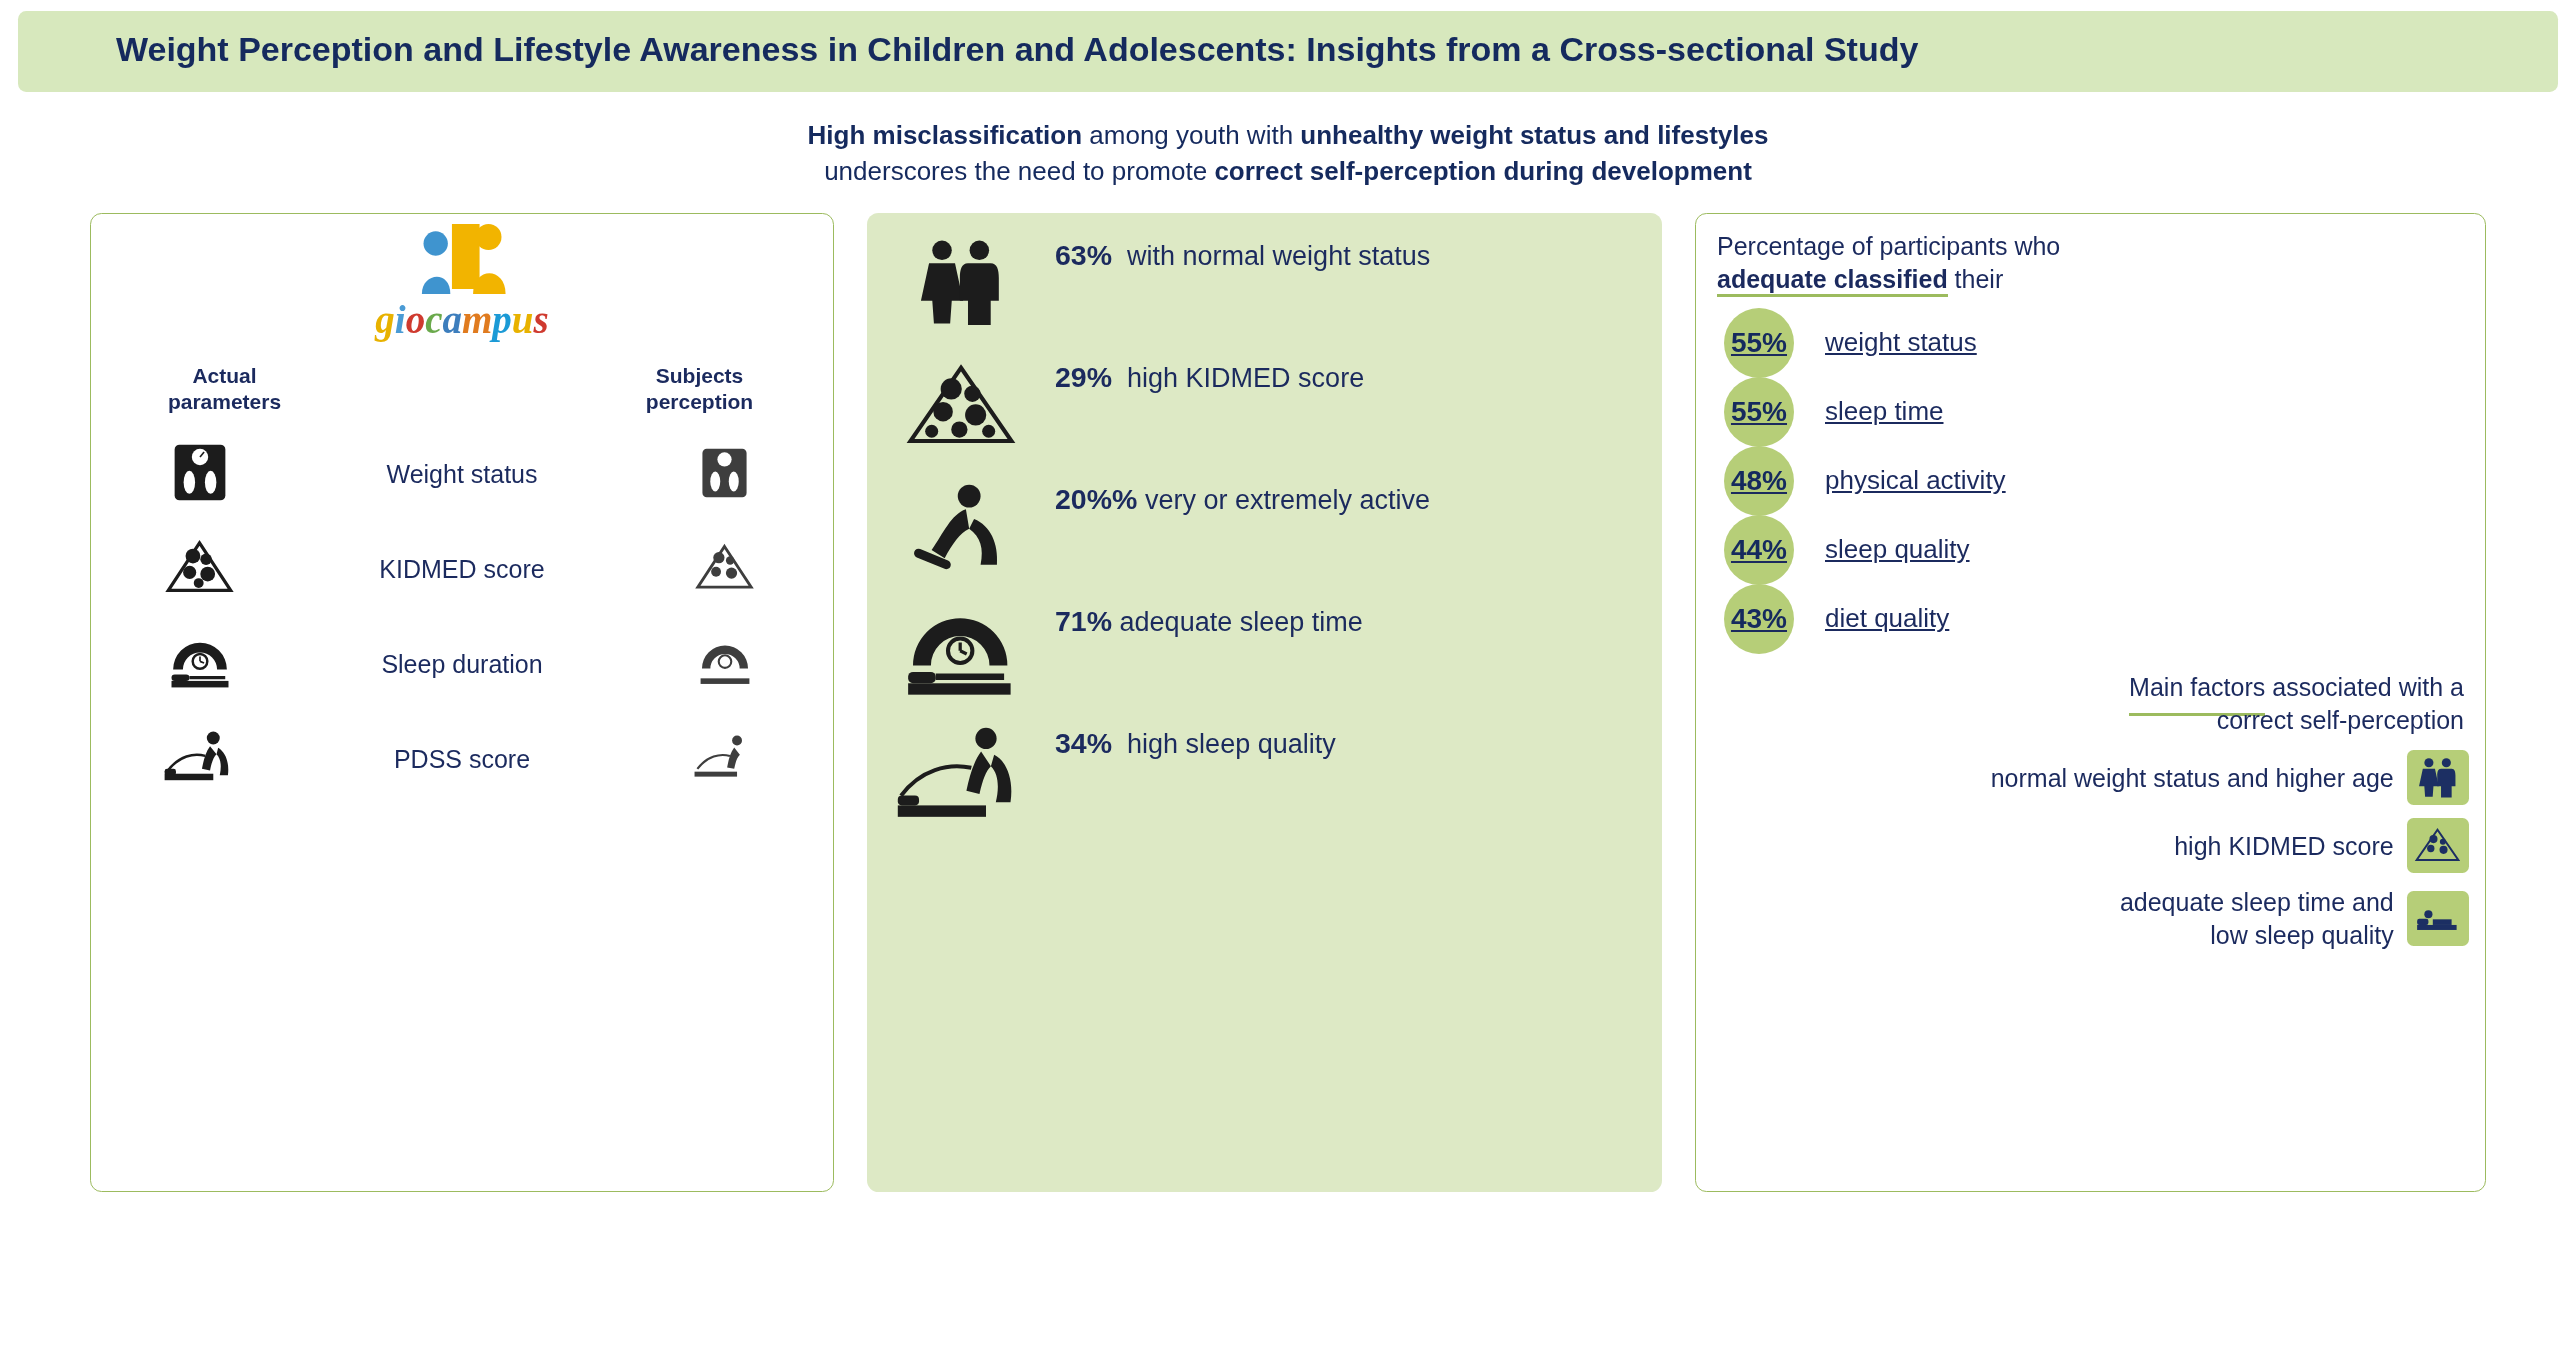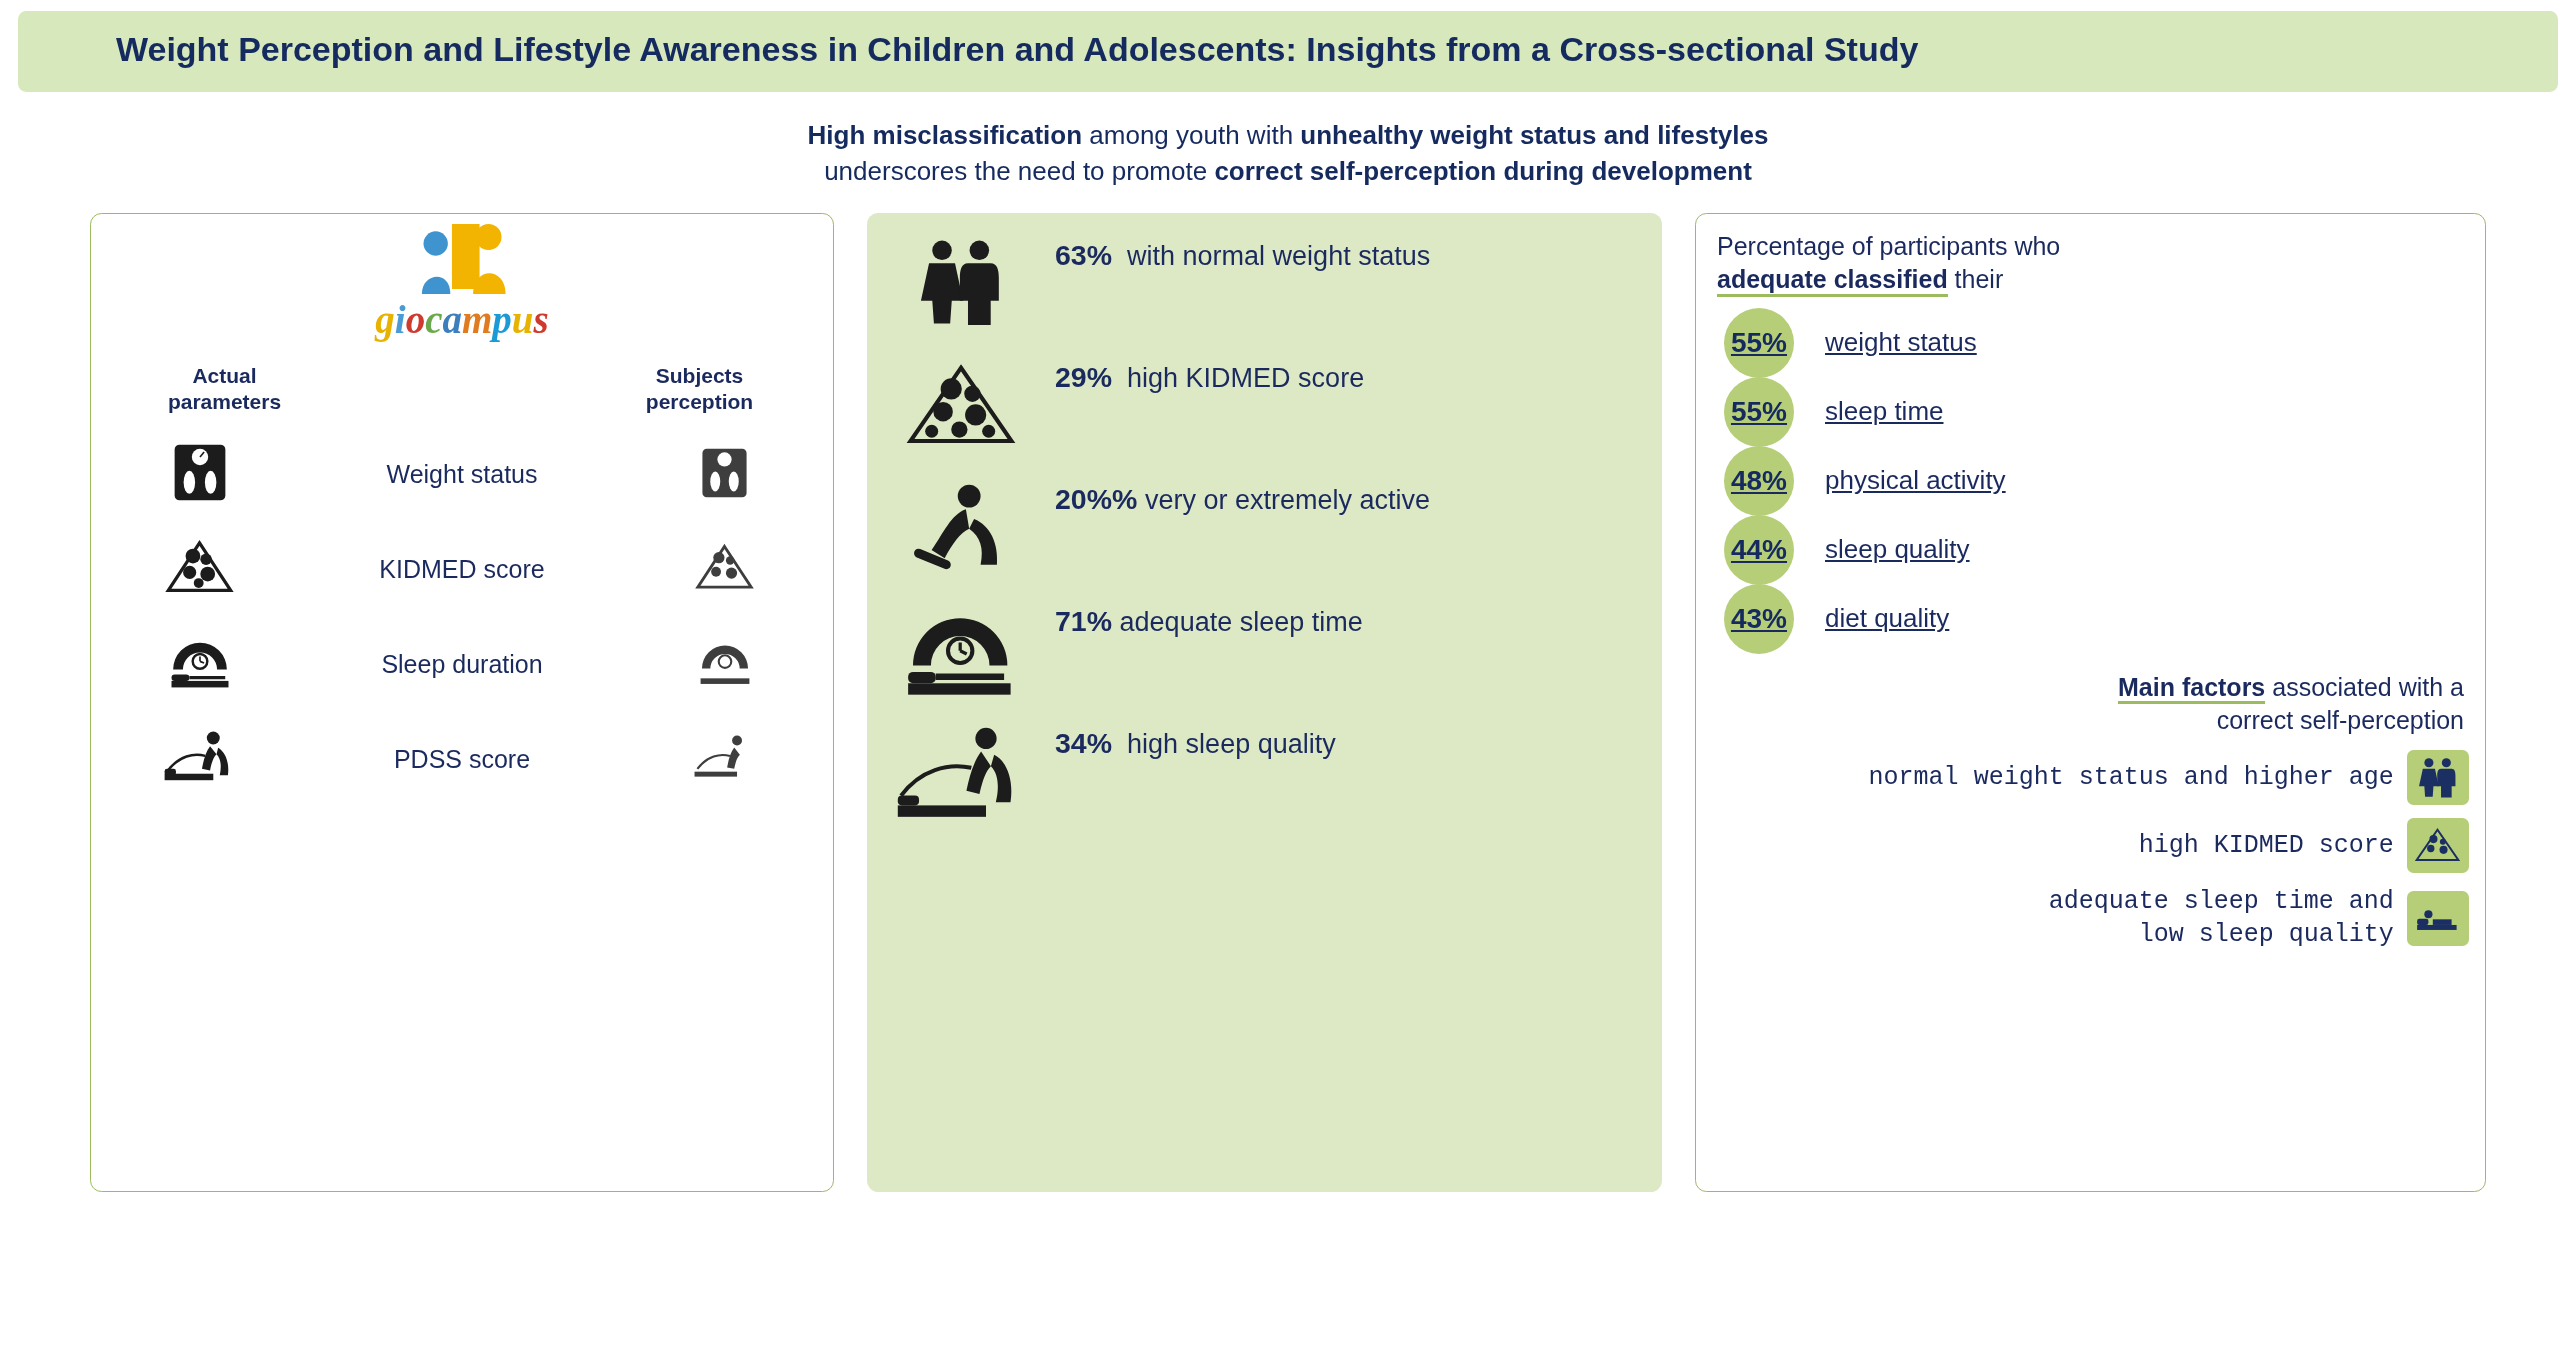--- a/index.html
+++ b/index.html
@@ -190,38 +190,37 @@
   }
 
   .factors-head {
     margin-top: 18px;
     padding: 0 21px 0 21px;
     text-align: right;
     font-size: 25px;
     line-height: 1.32;
   }
   .factors-head .ul-b {
-    font-weight: bold;
+    font-weight: normal;
     border-bottom: 3.3px solid #9cbb5e;
-    padding-bottom: 0;
+    padding-bottom: 12px;
   }
 
   .factor-row {
     display: flex;
     align-items: center;
     justify-content: flex-end;
     gap: 13px;
     padding: 0 16.3px 0 14.7px;
     margin-top: 13px;
   }
   .factor-row .ftext {
     font-size: 25px;
     text-align: right;
     line-height: 1.3;
-    font-family: Liberation Mono, monospace;
   }
   .chip {
     width: 62px;
     height: 55px;
     border-radius: 6.5px;
     background: #b6ce78;
     display: flex;
     align-items: center;
     justify-content: center;
     flex: none;

